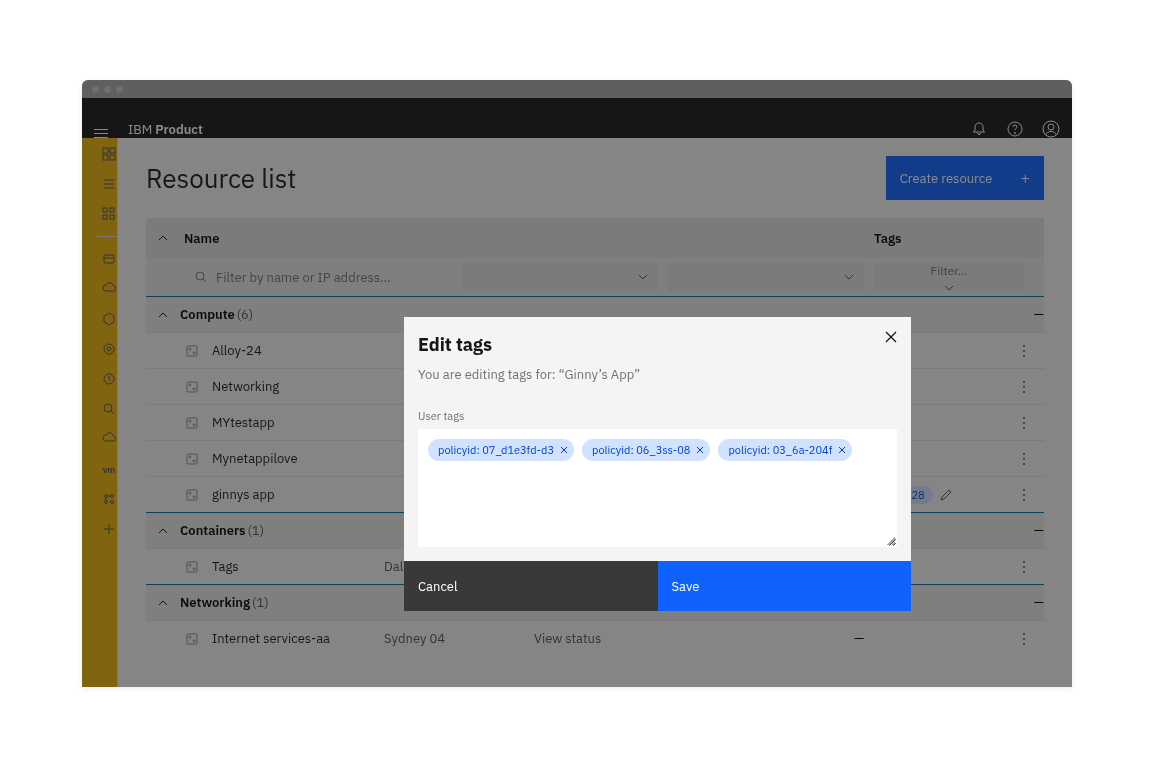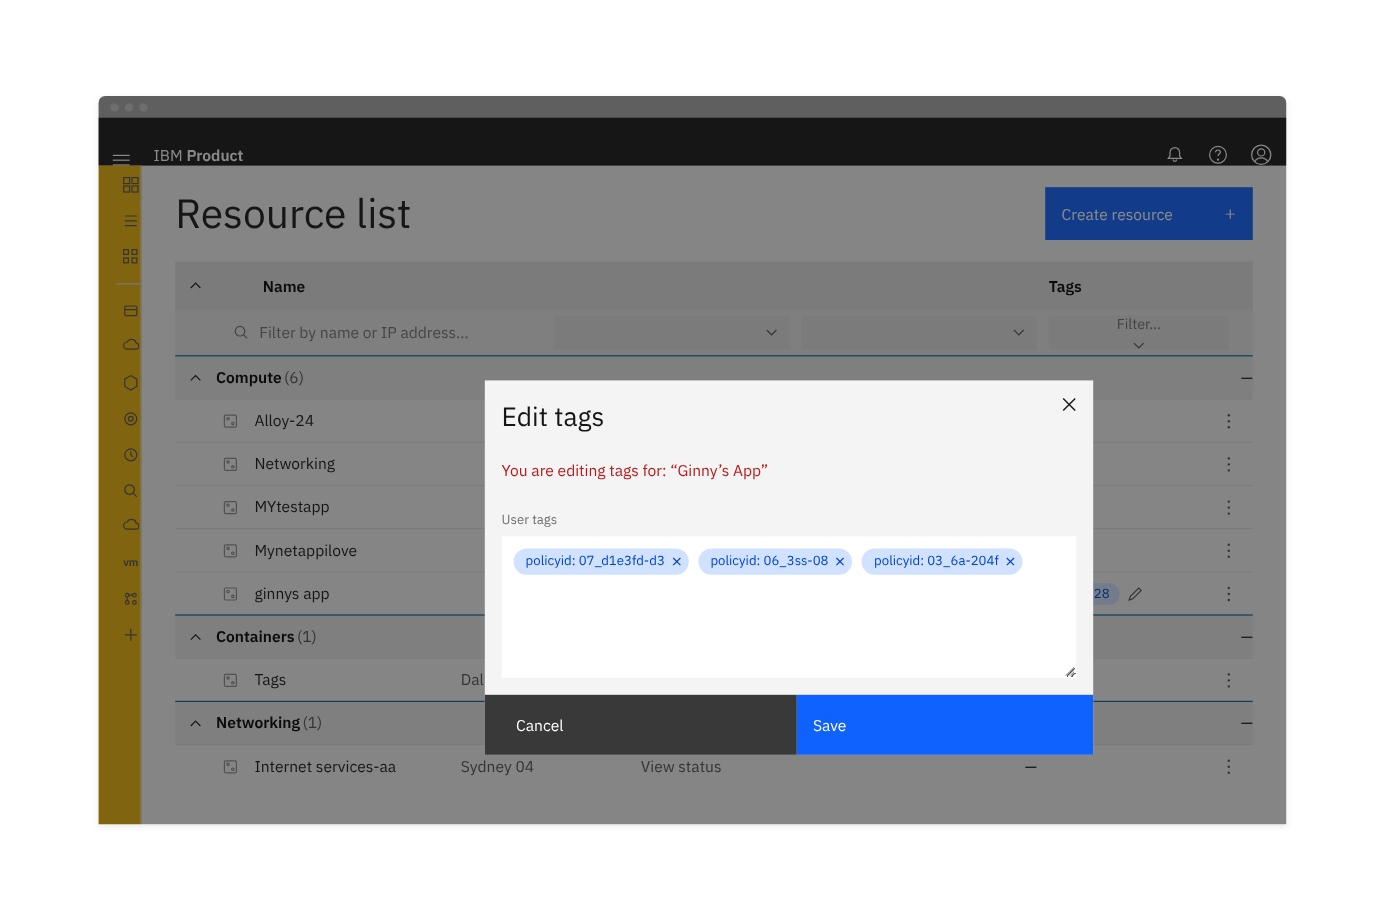--- a/index.html
+++ b/index.html
@@ -17,28 +17,28 @@
   .header-right { margin-left: auto; display: flex; gap: 18px; align-items: center; }
   .hicon { width: 18px; height: 18px; display: flex; align-items: center; justify-content: center; color: #fff; }
 
   .shell { display: flex; height: calc(100% - 58px); }
   .sidenav { width: 36px; background: #eab308; border-right: 1px solid #e0e0e0; display: flex; flex-direction: column; align-items: flex-end; padding-top: 8px; gap: 14px; }
   .sidenav .sicon { width: 16px; height: 16px; color: #525252; display:flex; align-items:center; justify-content:center; font-size:11px; }
   .sidenav .divider { height: 1px; width: 20px; background: #e0e0e0; }
 
   .main { flex: 1; padding: 18px 28px; overflow: hidden; }
   .page-head { display: flex; justify-content: space-between; align-items: center; margin-bottom: 18px; }
-  .page-title { font-size: 34px; font-weight: 400; color: #161616; }
-  .create-btn { background: #0f62fe; color: #fff; font-size: 13px; padding: 12px 14px; display: flex; align-items: center; gap: 43px; cursor: pointer; }
+  .page-title { font-size: 26px; font-weight: 400; color: #161616; }
+  .create-btn { background: #0f62fe; color: #fff; font-size: 13px; padding: 12px 14px; display: flex; align-items: center; gap: 28px; cursor: pointer; }
   .create-btn .plus { font-size: 16px; font-weight: 300; }
 
   .table { background: #f4f4f4; }
   .thead { display: flex; background: #e0e0e0; height: 40px; align-items: center; font-size: 13px; font-weight: 600; }
   .th-caret { width: 34px; display:flex; justify-content:center; }
-  .th-name { flex: 1.2; padding-left: 4px; margin-left: 35px; }
+  .th-name { flex: 1.2; padding-left: 4px; }
   .th-mid { flex: 1.8; }
   .th-tags { width: 170px; }
   .filterrow { display: flex; background: #e8e8e8; height: 38px; align-items: center; }
   .filter-name { flex: 1.2; display: flex; align-items: center; padding-left: 14px; gap: 8px; color: #6f6f6f; font-size: 13px; }
   .filter-mid { flex: 1.8; display:flex; gap:10px; padding-right:10px; }
   .filter-select { flex:1; background:#e0e0e0; height:28px; display:flex; align-items:center; justify-content:flex-end; padding:0 10px; color:#525252; font-size:12px; }
   .filter-tags { width: 170px; }
   .filter-tags-inner { background:#e0e0e0; height:28px; display:flex; align-items:center; justify-content:space-between; padding:0 10px; color:#6f6f6f; font-size:12px; width:150px;flex-direction:column; }
 
   .group { display:flex; align-items:center; height:36px; background:#e8e8e8; border-top:1px solid #0369a1; font-size:13px; }
@@ -55,29 +55,29 @@
   .row .rtags { width:150px; display:flex; align-items:center; gap:6px; }
   .row .ractions { width:40px; display:flex; justify-content:center; color:#525252; }
   .tag-chip-sm { background:#d0e2ff; color:#0043ce; font-size:11px; padding:2px 8px; border-radius:10px; }
   .edit-pencil { color:#525252; }
 
   
   .overlay { position:absolute; inset:0; background:rgba(22,22,22,0.5); }
   .modal { position:absolute; left:322px; top:237px; width:507px; background:#f4f4f4; }
   .modal-body { padding: 16px 14px 14px 14px; }
   .modal-close { position:absolute; top:14px; right:14px; cursor:pointer; color:#161616; font-size:14px; }
-  .modal-title { font-size:22px; font-weight:400; color:#161616; margin-bottom:22px; }
-  .modal-sub { font-size:13px; color:#b91c1c; margin-bottom:26px; }
+  .modal-title { font-size:18px; font-weight:700; color:#161616; margin-bottom:10px; }
+  .modal-sub { font-size:13px; color:#737373; margin-bottom:26px; }
   .field-label { font-size:11px; color:#6f6f6f; margin-bottom:6px; }
   .tag-area { background:#fff; min-height:118px; padding:10px; display:flex; flex-wrap:wrap; gap:8px; align-content:flex-start; position:relative; resize:both; overflow:auto; }
   .tag-area::after { content:""; position:absolute; right:2px; bottom:2px; width:8px; height:8px; background:linear-gradient(135deg, transparent 50%, #a8a8a8 50%); }
   .tag-chip { background:#d0e2ff; color:#0043ce; font-size:11px; padding:4px 6px 4px 10px; border-radius:12px; display:flex; align-items:center; gap:6px; }
   .tag-chip .x { color:#0043ce; cursor:pointer; font-size:10px; }
   .modal-actions { display:flex; height:50px; }
-  .btn-cancel { flex:1; background:#393939; color:#fff; display:flex; align-items:center; padding-left:26px; font-size:13px; cursor:pointer; }
+  .btn-cancel { flex:1; background:#393939; color:#fff; display:flex; align-items:center; padding-left:14px; font-size:13px; cursor:pointer; }
   .btn-save { flex:1; background:#0f62fe; color:#fff; display:flex; align-items:center; padding-left:14px; font-size:13px; cursor:pointer; }
 
   svg { display:block; }
 </style>
 </head>
 <body>
 
 <div class="browser-frame">
   <div class="titlebar">
     <div class="dot"></div>

